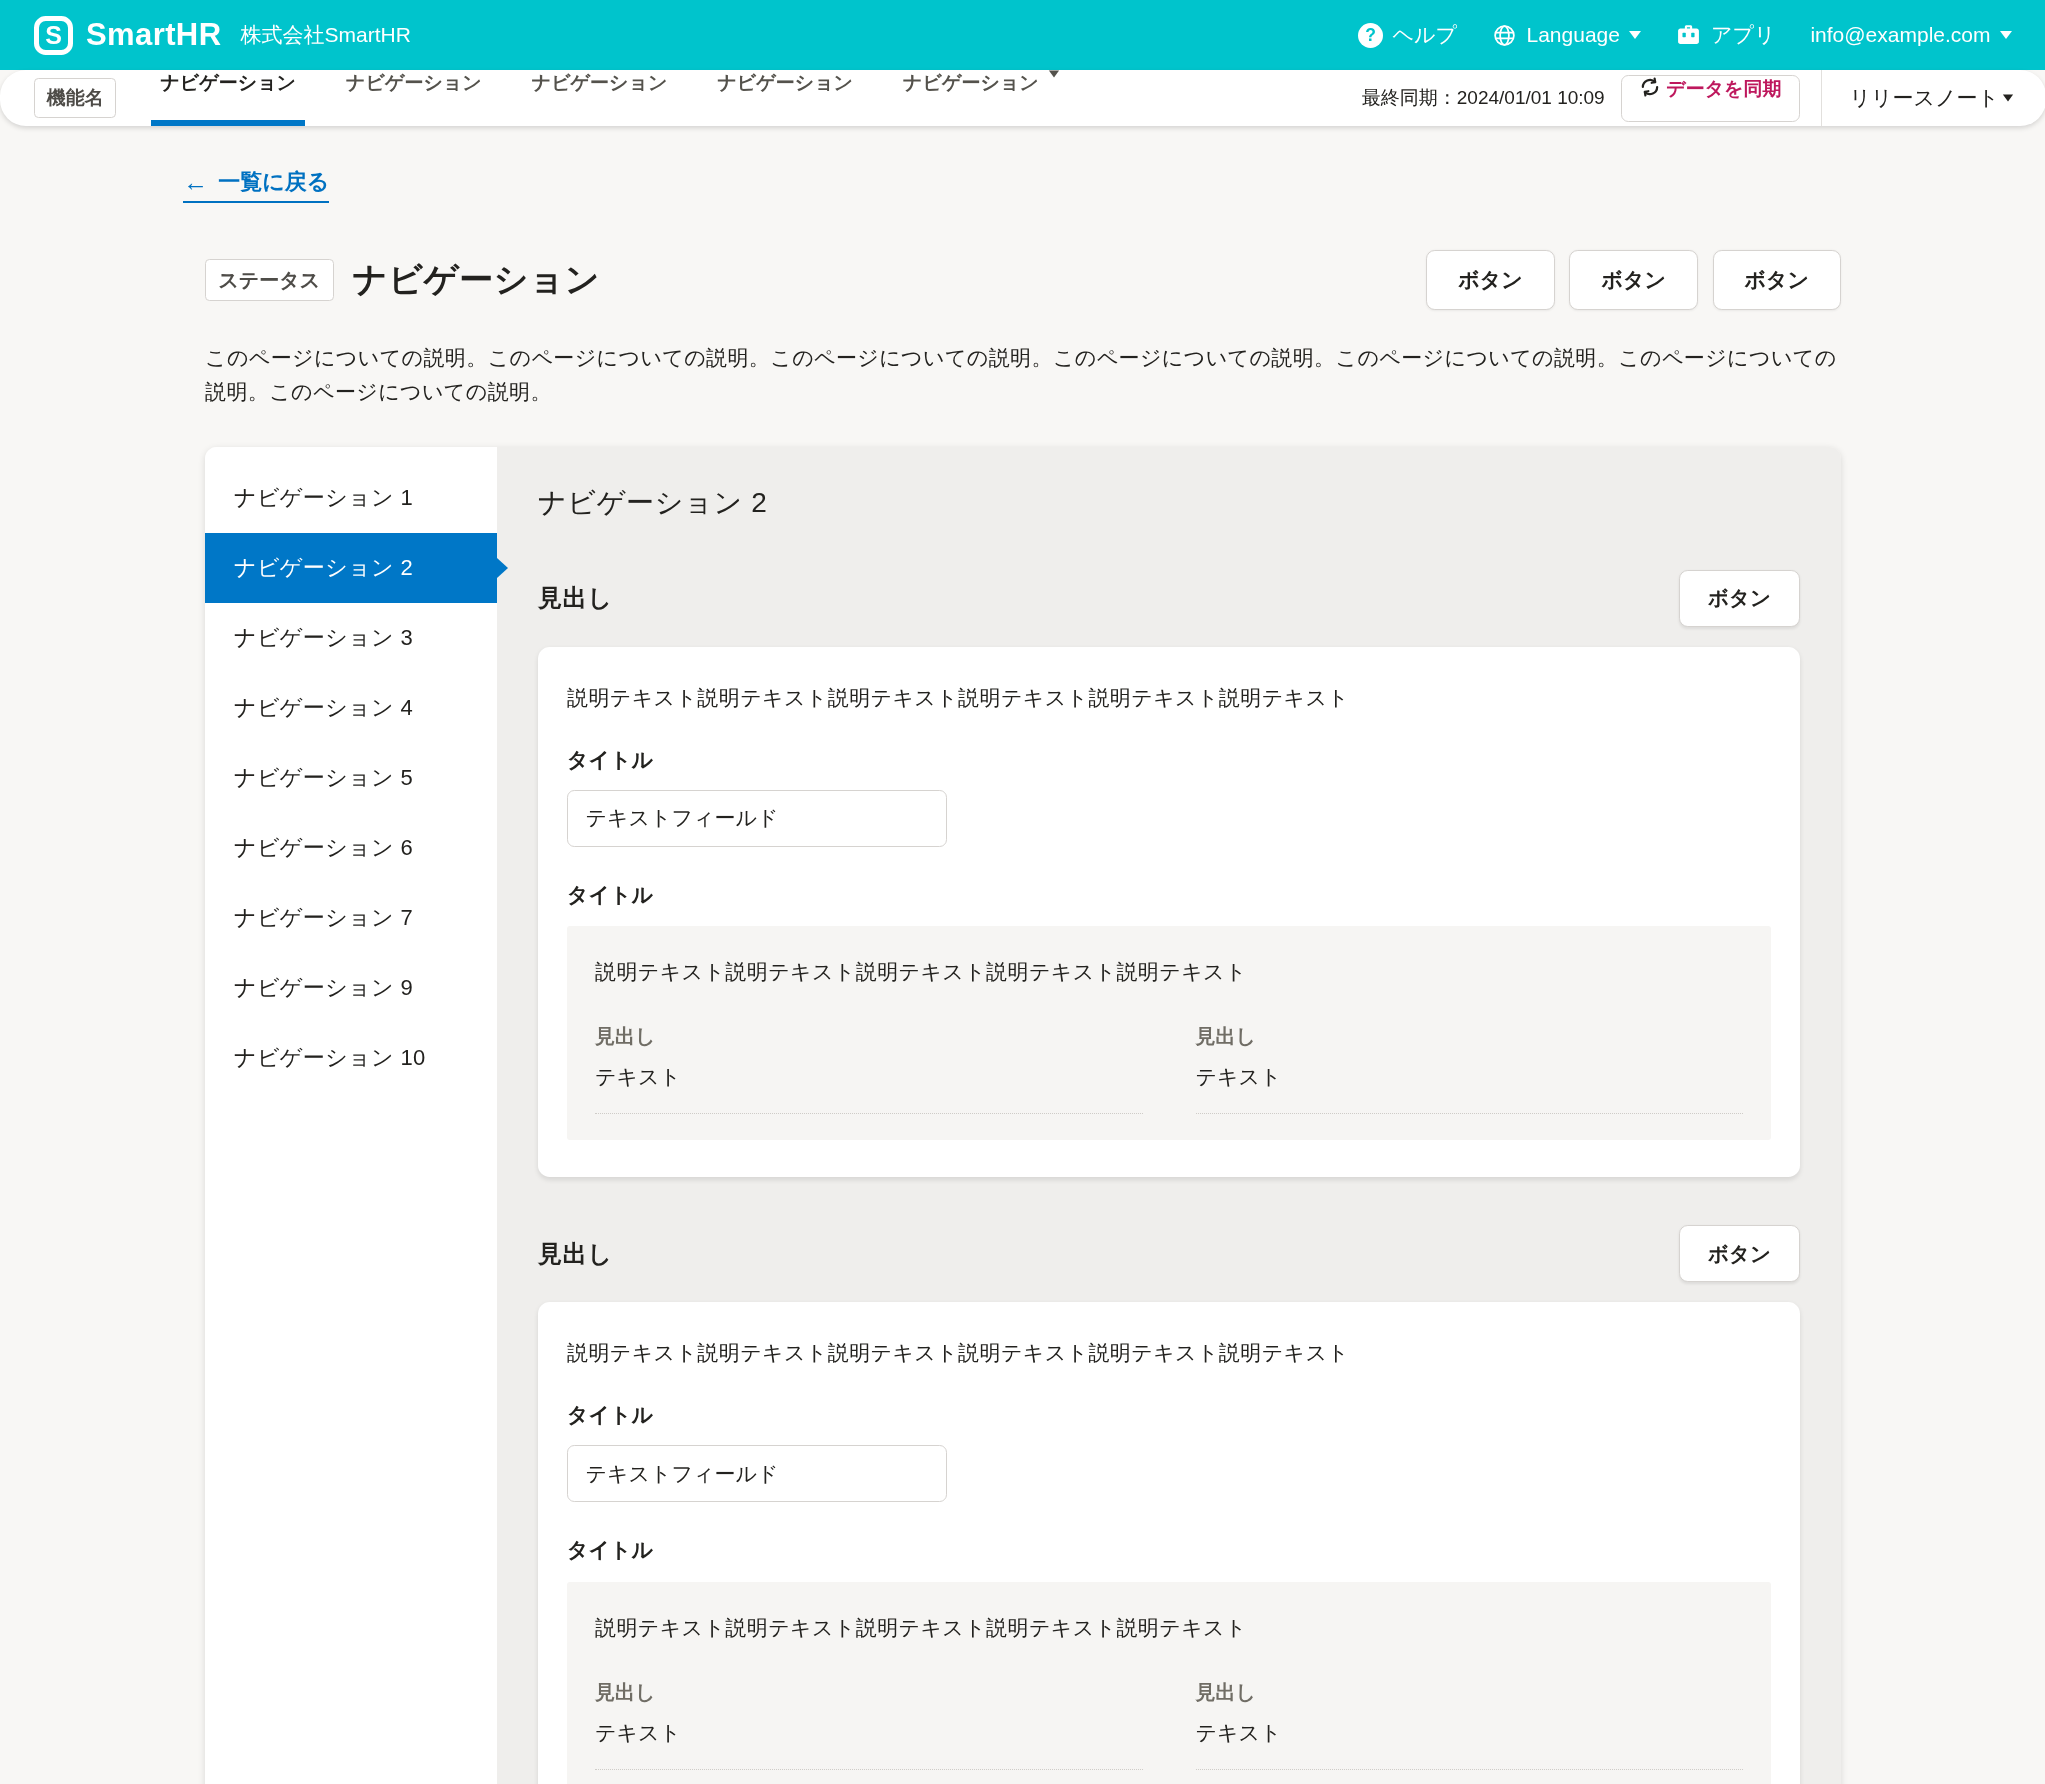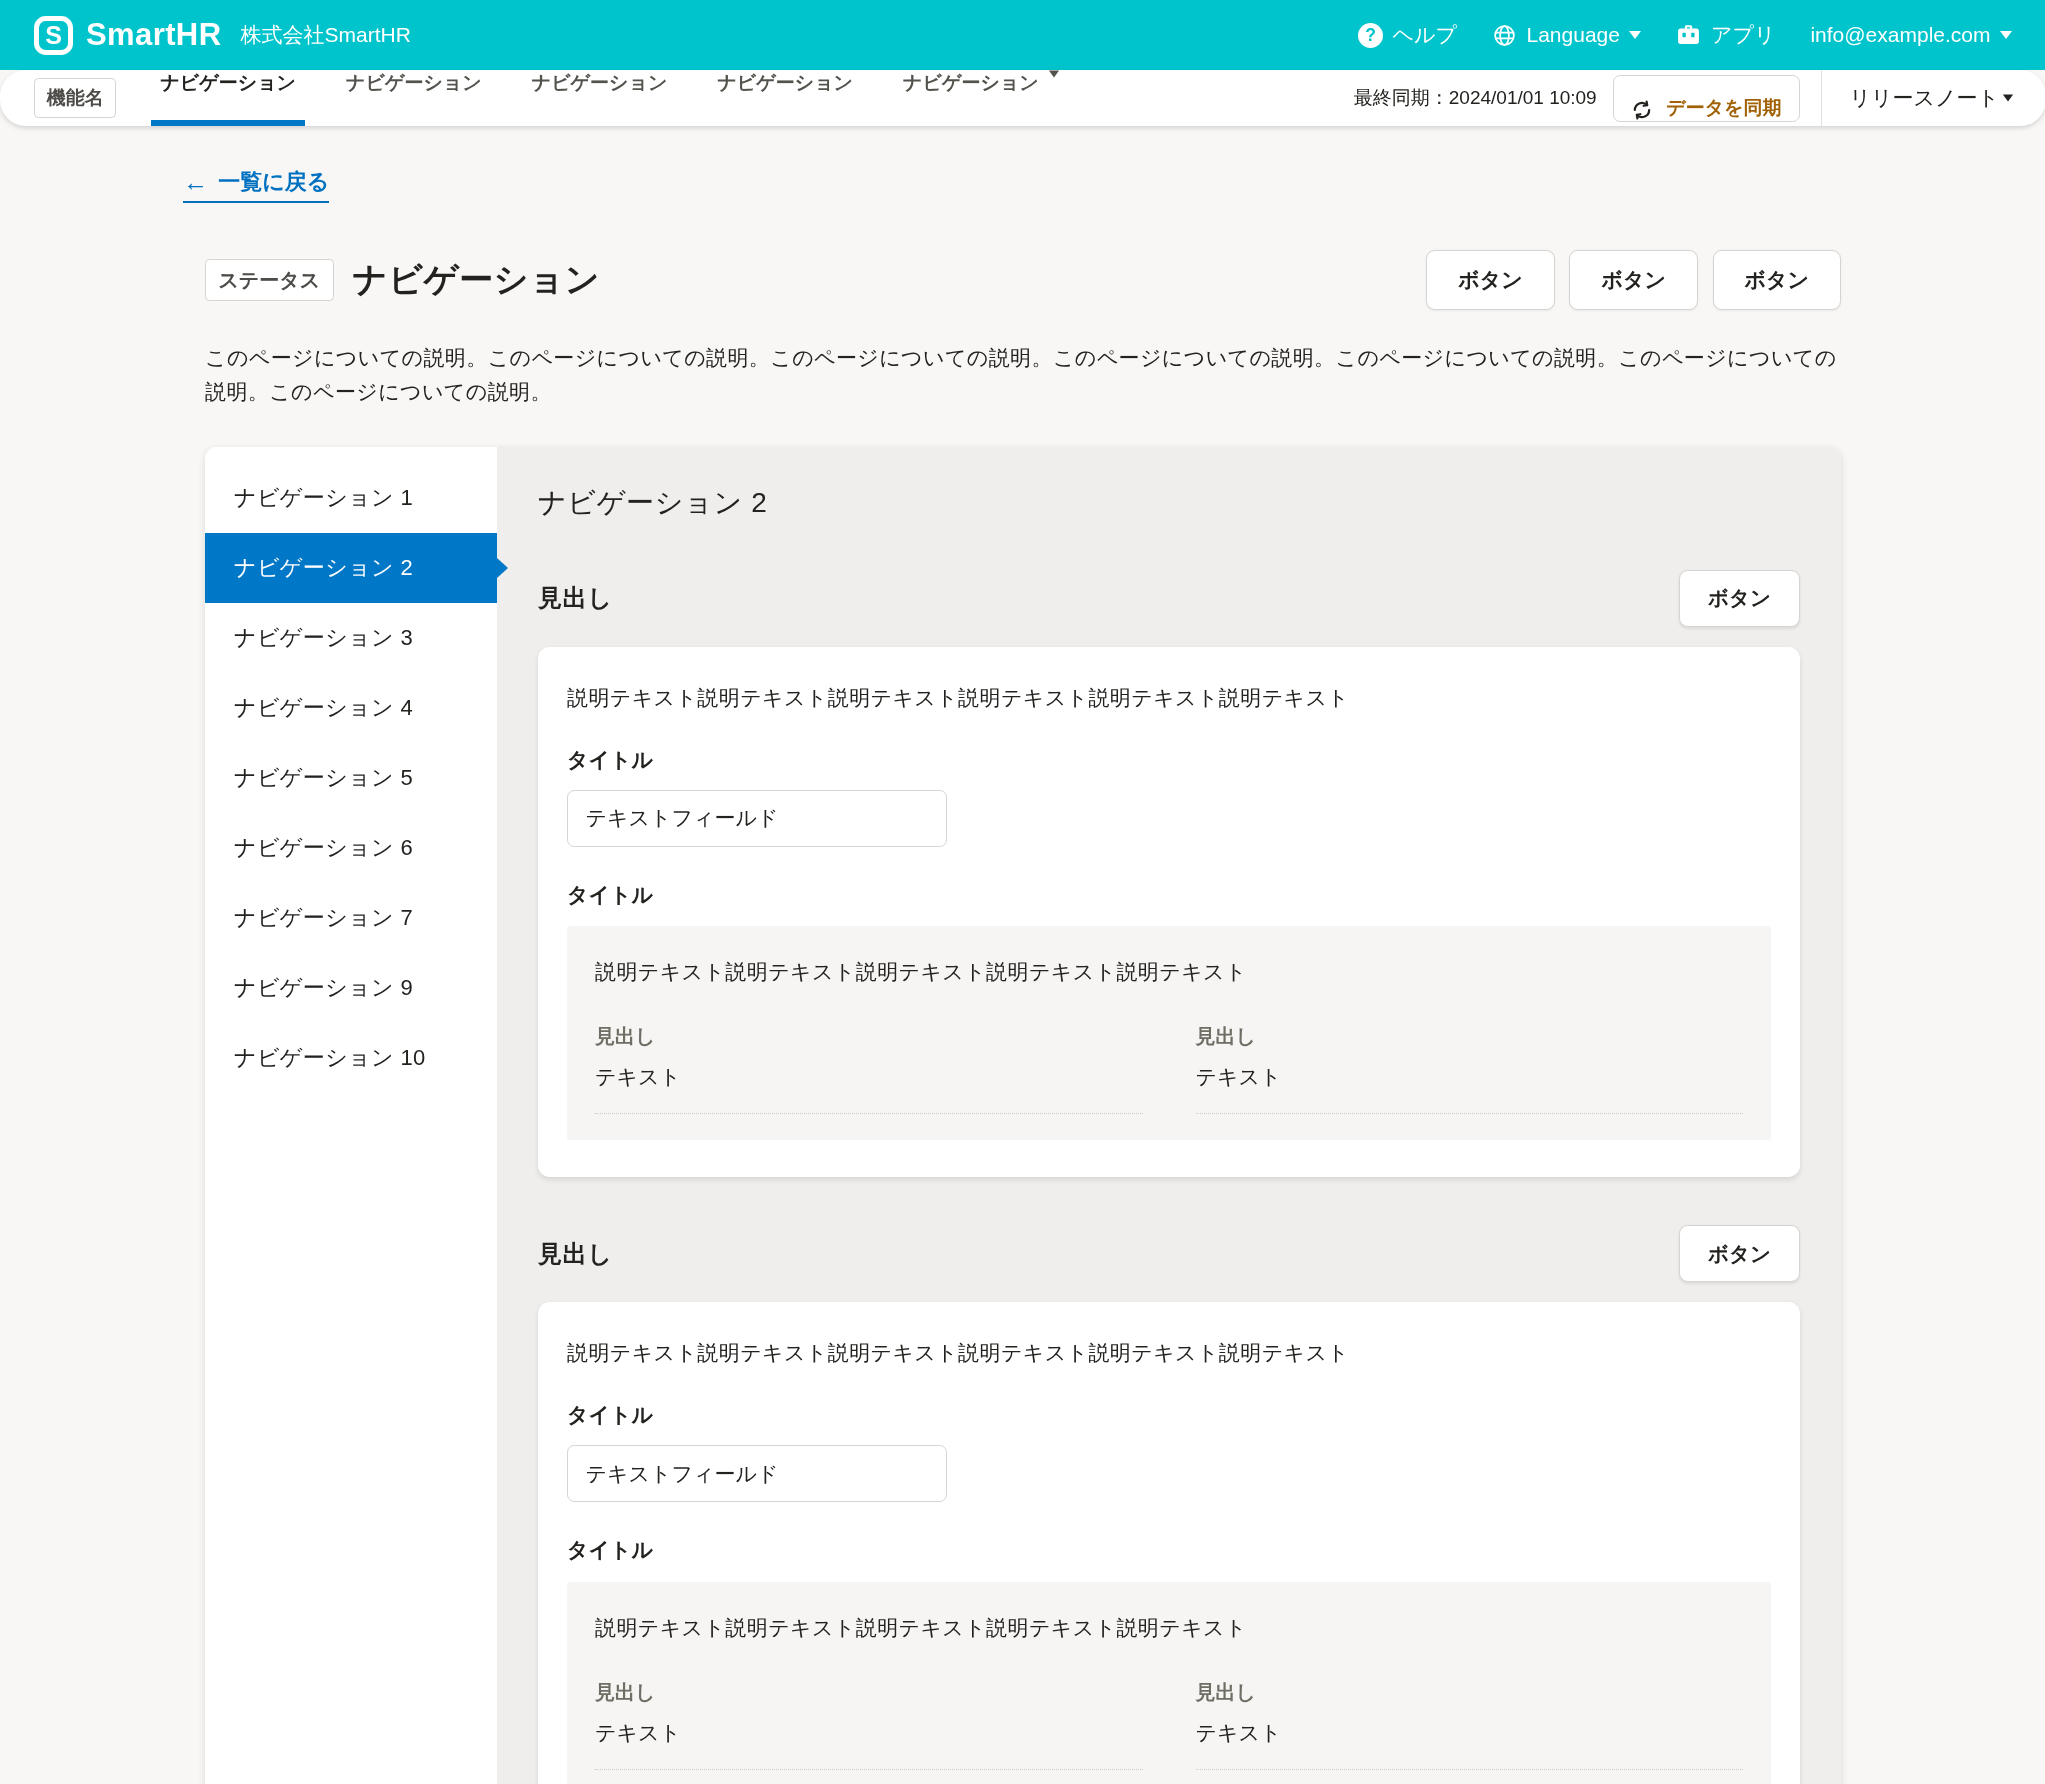--- a/index.html
+++ b/index.html
@@ -22,21 +22,21 @@
   
   .appnav { height:56px; background:#fff; display:flex; align-items:center; padding:0 0 0 34px; position:relative; box-shadow:0 2.2px 5.1px rgba(0,0,0,.14); z-index:5;border-radius:26px; }
   .feature-badge { border:1.5px solid #d6d3d0; border-radius:4.4px; background:#fff; color:#4e4c48; font-size:19px; font-weight:700; padding:5.8px 11.7px; margin-right:19px; }
   .tabs { display:flex; height:56px; align-items:stretch; }
   .tab { display:flex; align-items:flex-start; gap:8.8px; padding:0 25px; font-size:19px; font-weight:700; color:#54524c; position:relative; cursor:pointer; }
   .tab.active { color:#23221f; }
   .tab.active::after { content:""; position:absolute; left:16px; right:16px; bottom:0; height:5.8px; background:#0077c7; }
   .tab .caret { border-top-color:#54524c; transform:scale(.85); }
   .nav-right { margin-left:auto; display:flex; align-items:center; height:56px; }
   .sync-label { font-size:19px; color:#23221f; margin-right:16px; }
-  .sync-btn { display:flex; align-items:flex-end; gap:13px; height:47px; padding:0 17.5px; background:#fff; border:1.5px solid #d6d3d0; border-radius:7.3px; font-size:19px; font-weight:700; color:#a16207; cursor:pointer; }
+  .sync-btn { display:flex; align-items:flex-start; gap:5px; height:47px; padding:0 17.5px; background:#fff; border:1.5px solid #d6d3d0; border-radius:7.3px; font-size:19px; font-weight:700; color:#be185d; cursor:pointer; }
   .release { display:flex; align-items:center; gap:3px; font-size:21px; color:#23221f; padding:0 32px 0 28px; height:56px; border-left:1.5px solid #e2e0dd; margin-left:20.5px; cursor:pointer; }
   .release .caret { transform:scale(.85); }
 
   
   .content { padding:41px 205px 0 205px; }
   .back-link { display:inline-flex; align-items:center; gap:10.2px; margin-left:-22px; color:#0071c1; font-size:22px; font-weight:700; border-bottom:2.2px solid #0071c1; padding-bottom:4.4px; cursor:pointer; }
   .back-arrow { font-size:25px; line-height:1; font-weight:700; }
 
   .title-row { margin-top:47px; display:flex; align-items:center;font-family:Liberation Mono, monospace; }
   .status-badge { border:1.5px solid #d6d3d0; border-radius:4.4px; background:#fff; color:#4e4c48; font-size:20px; font-weight:700; padding:6.6px 12.4px; margin-right:19px; }

